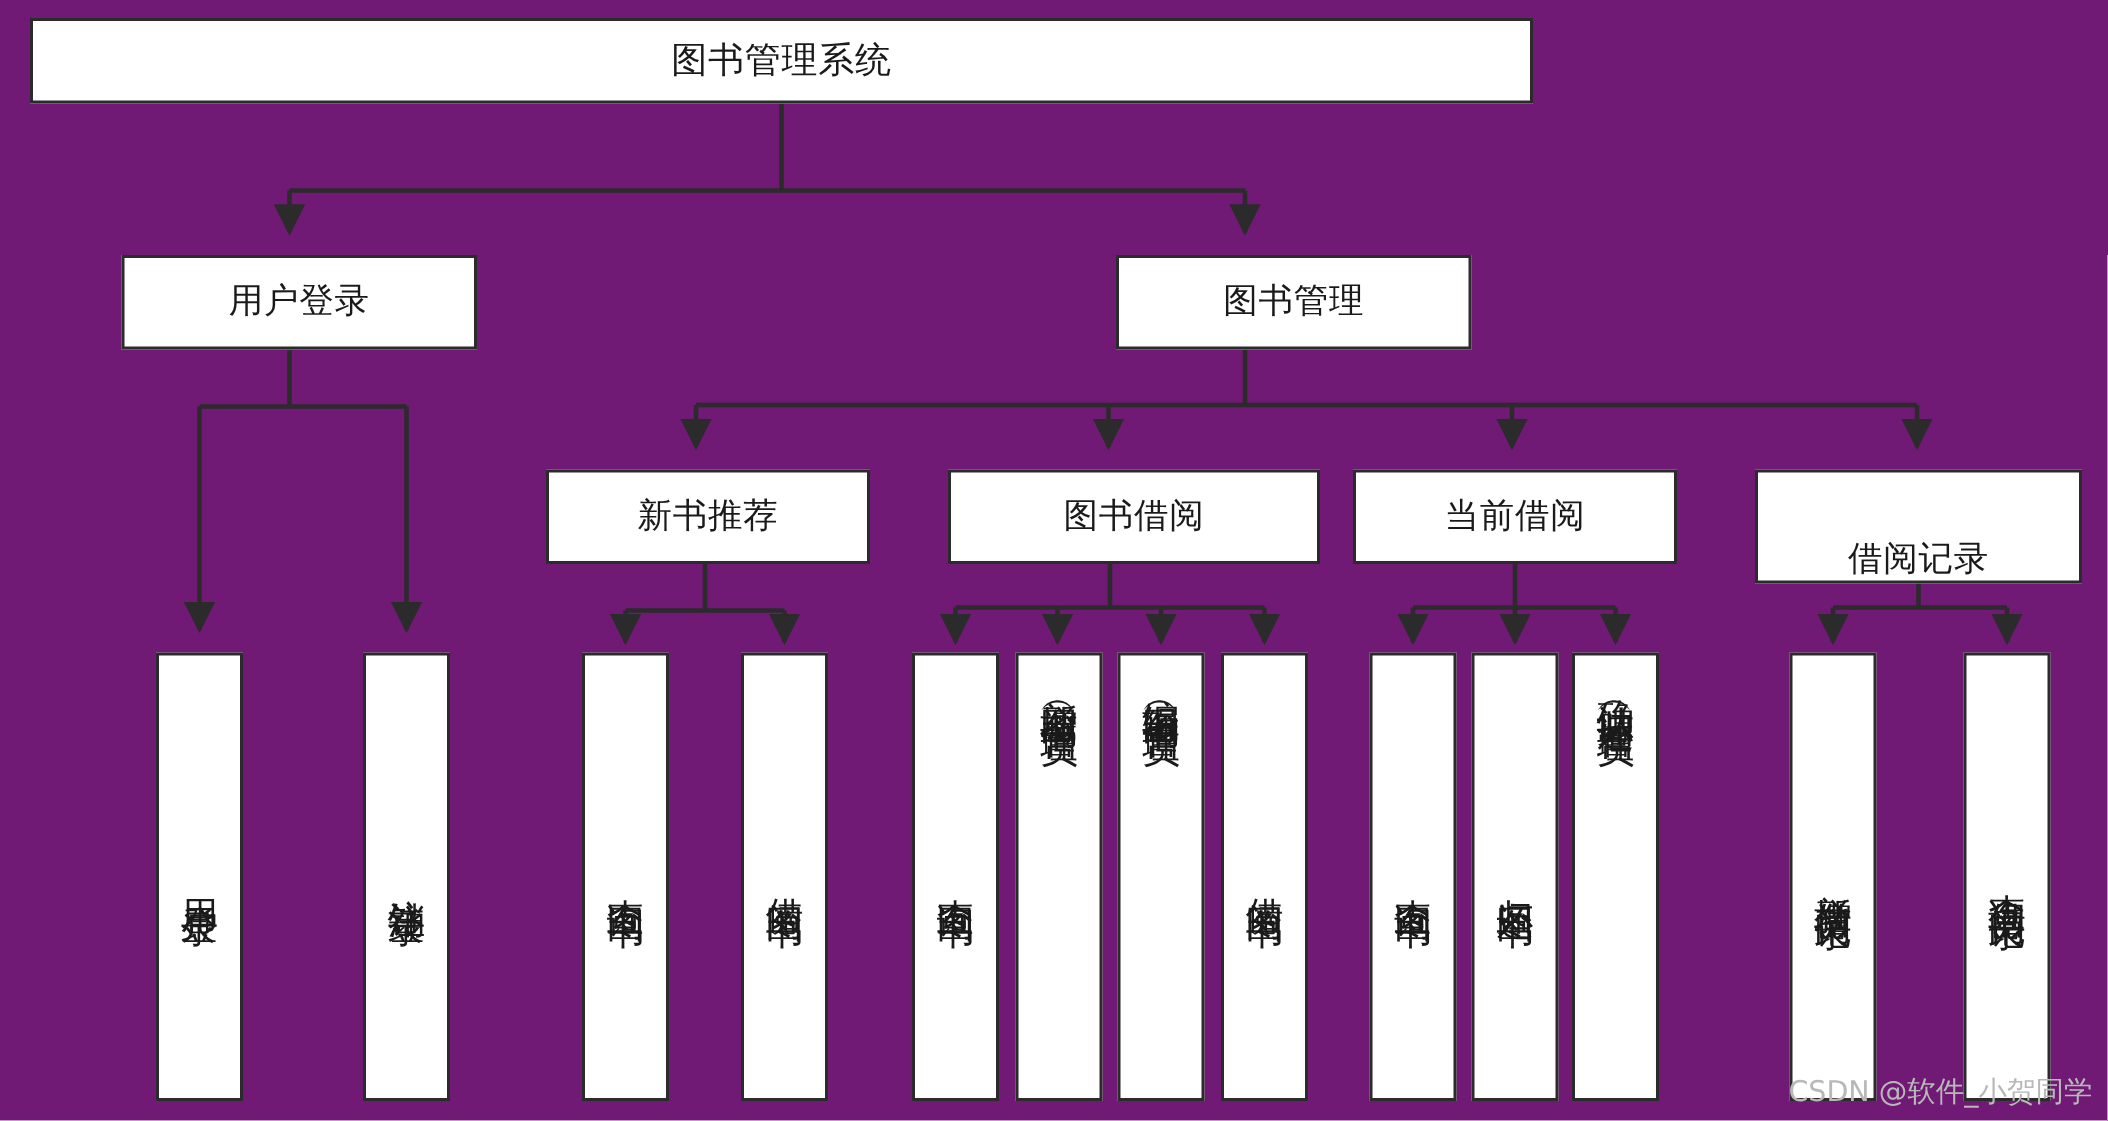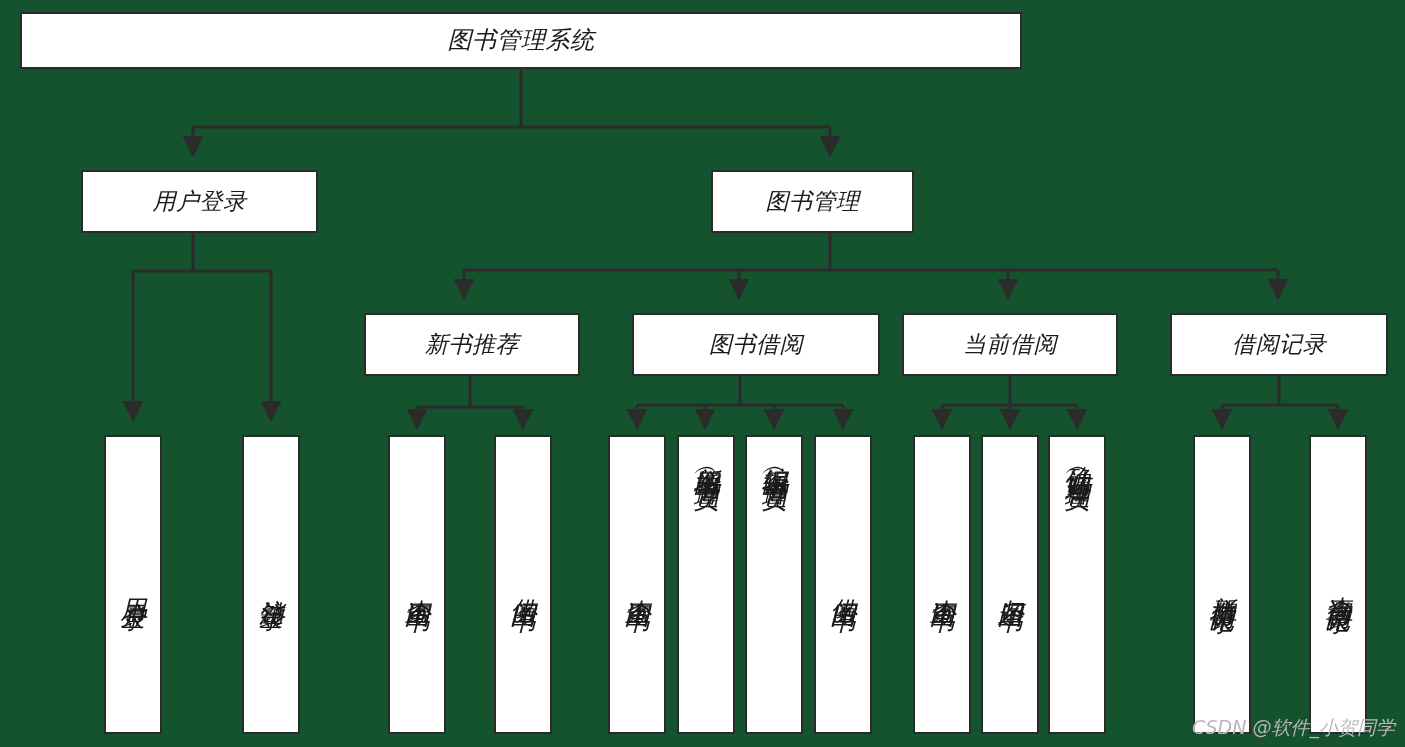--- a/index.html
+++ b/index.html
@@ -8,23 +8,22 @@
     padding: 0;
     background: #ffffff;
   }
   body {
     font-family: "DejaVu Sans", "Liberation Sans", sans-serif;
   }
   #canvas {
     position: relative;
     width: 1405px;
     height: 747px;
-    background: #14532d;
+    background: #701a75;
     overflow: hidden;
-    font-style: italic;
   }
   #edges {
     position: absolute;
     left: 0;
     top: 0;
     width: 1405px;
     height: 747px;
     pointer-events: none;
   }
   .node {
@@ -134,37 +133,37 @@
   </svg>
 
   <div class="node h root" style="left:20px; top:12px; width:1002px; height:57px;">
     <span class="lbl">图书管理系统</span>
   </div>
 
   <div class="node h" style="left:81px; top:170px; width:237px; height:63px;">
     <span class="lbl">用户登录</span>
   </div>
 
-  <div class="node h" style="left:711px; top:170px; width:203px; height:63px;">
+  <div class="node h" style="left:744px; top:170px; width:237px; height:63px;">
     <span class="lbl">图书管理</span>
   </div>
 
   <div class="node h" style="left:364px; top:313px; width:216px; height:63px;">
     <span class="lbl">新书推荐</span>
   </div>
 
   <div class="node h" style="left:632px; top:313px; width:248px; height:63px;">
     <span class="lbl">图书借阅</span>
   </div>
 
   <div class="node h" style="left:902px; top:313px; width:216px; height:63px;">
     <span class="lbl">当前借阅</span>
   </div>
 
-  <div class="node h" style="left:1170px; top:313px; width:218px; height:63px;">
+  <div class="node h" style="left:1170px; top:313px; width:218px; height:76px;align-items:flex-end;">
     <span class="lbl">借阅记录</span>
   </div>
 
   <div class="node v mid" style="left:104px; top:435px; width:58px; height:299px;">
     <span class="lbl">用户登录</span>
   </div>
 
   <div class="node v mid" style="left:242px; top:435px; width:58px; height:299px;">
     <span class="lbl">注销登录</span>
   </div>

